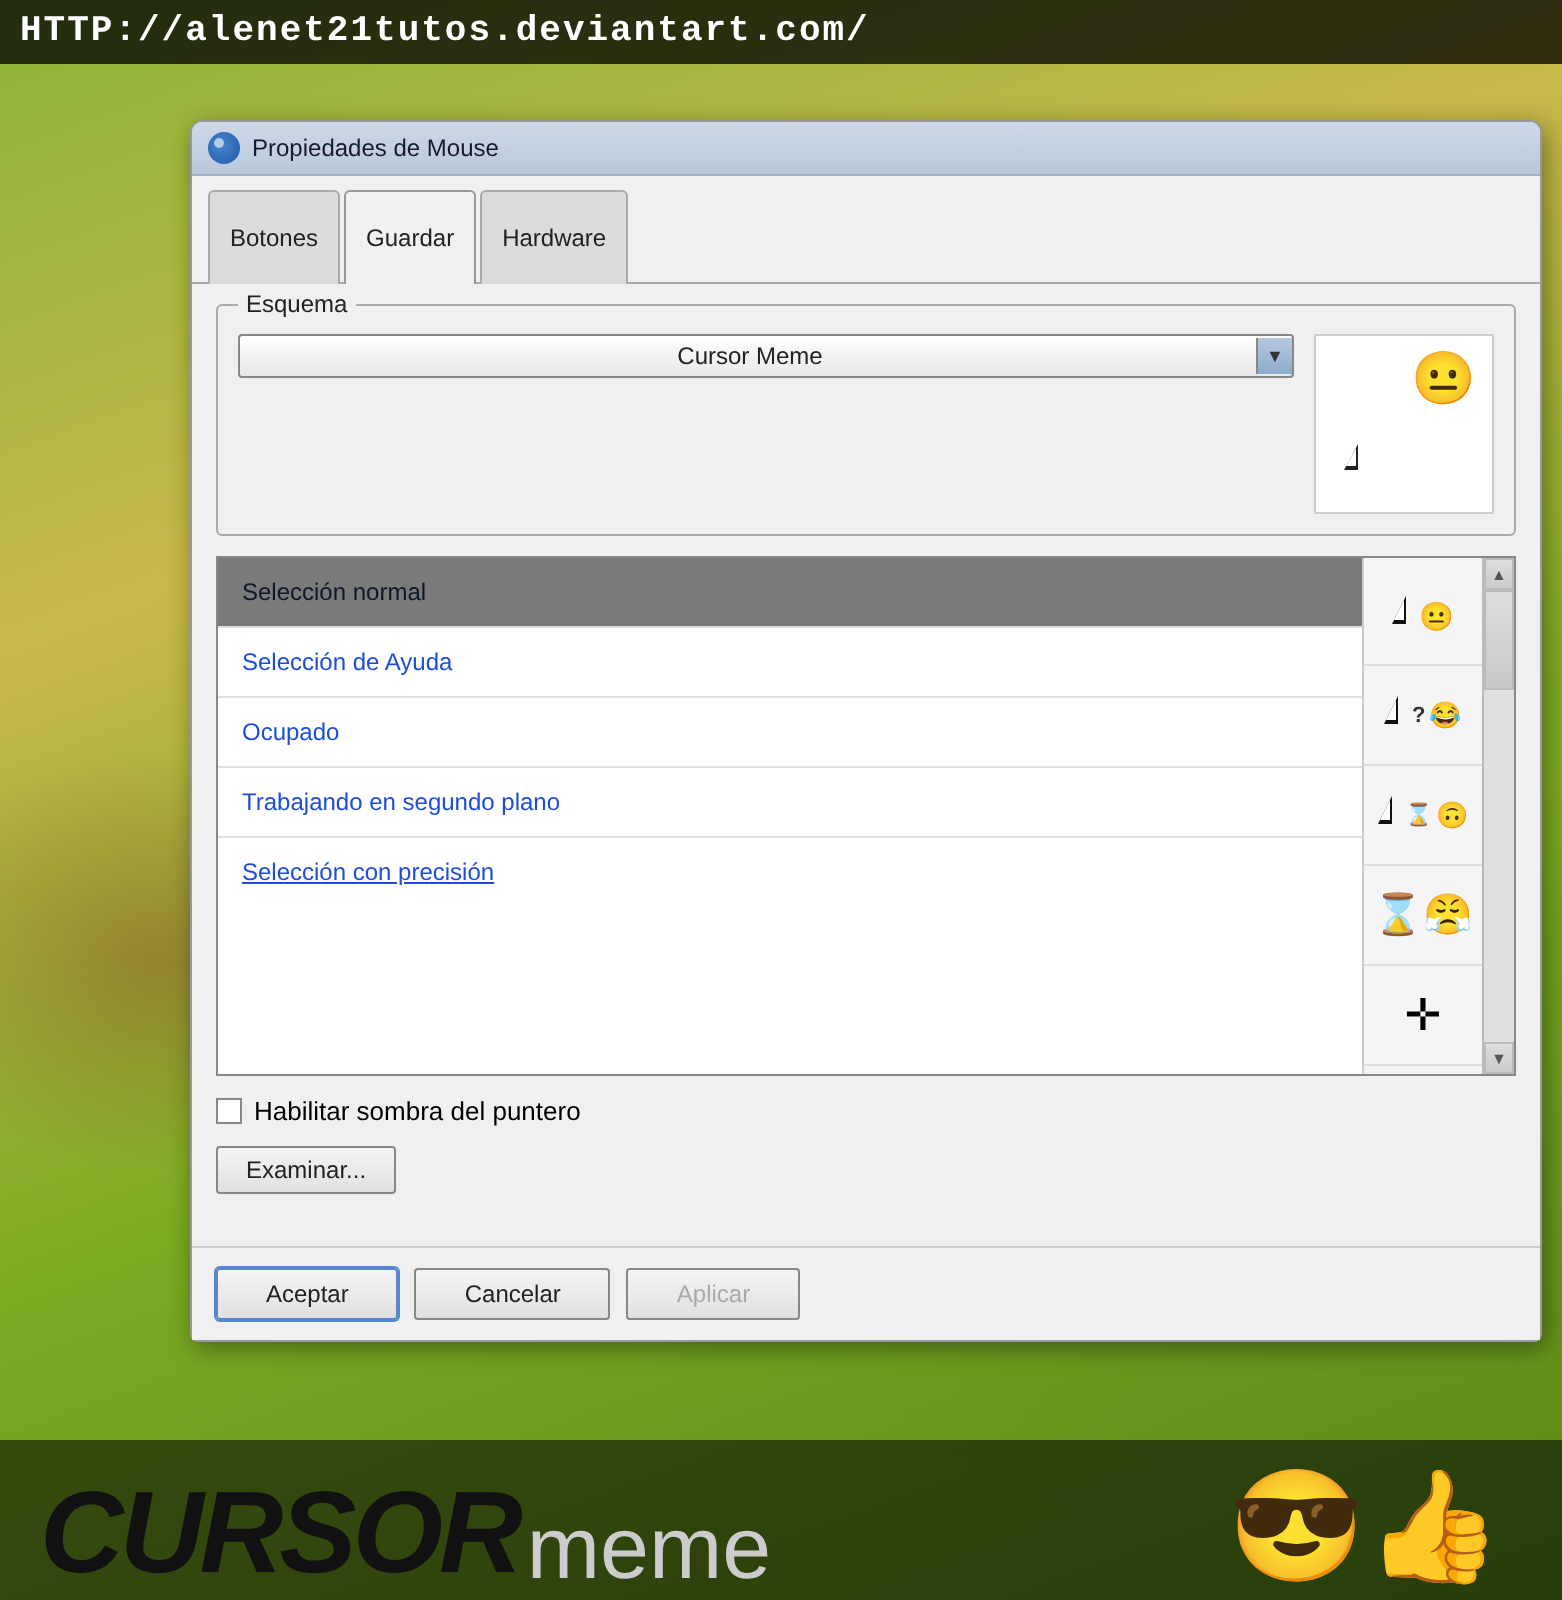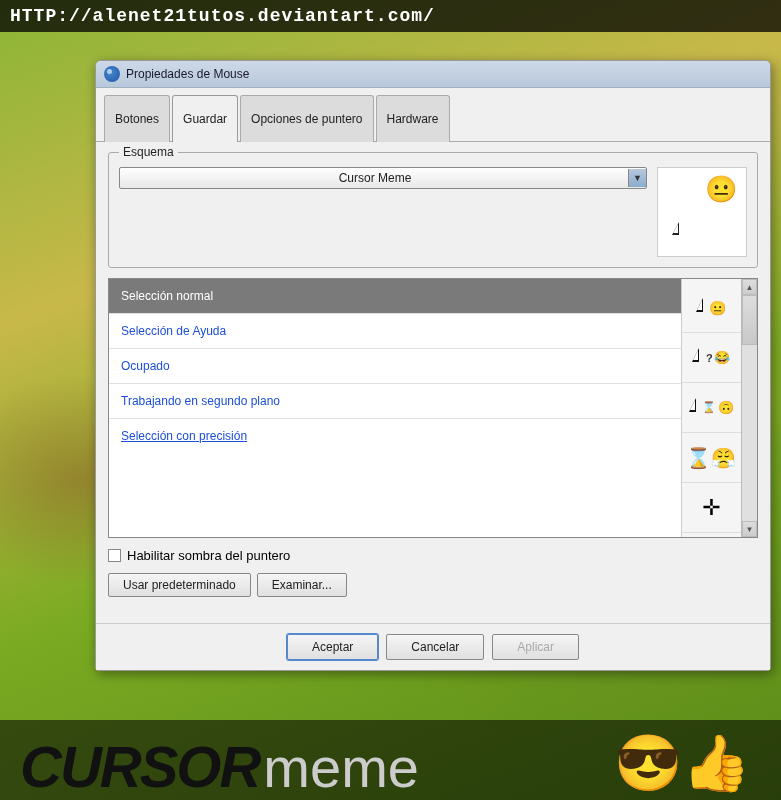--- a/index.html
+++ b/index.html
@@ -232,21 +232,21 @@
       padding: 10px 12px;
       font-size: 12px;
       color: #1d4ed8;
       border-bottom: 1px solid #e0e0e0;
       cursor: pointer;
       background: #fff;
     }
     .list-item:last-child { border-bottom: none; text-decoration: underline; }
     .list-item.selected {
       background: #7a7a7a;
-      color: #ffffff;
+      color: #0f172a;
     }
 
     
     .cursor-icons-col {
       width: 60px;
       background: #f5f5f5;
       border-left: 1px solid #ccc;
       display: flex;
       flex-direction: column;
       align-items: center;
@@ -317,21 +317,21 @@
     
     .bottom-actions {
       display: flex;
       gap: 6px;
       margin-bottom: 14px;
     }
 
     
     .dialog-footer {
       display: flex;
-      justify-content: center;
+      justify-content: flex-start;
       gap: 8px;
       padding: 10px 12px;
       background: #f0f0f0;
       border-top: 1px solid #ccc;
     }
     .footer-btn {
       padding: 5px 24px;
       border: 1px solid #888;
       border-radius: 2px;
       background: linear-gradient(to bottom, #f5f5f5, #e0e0e0);
@@ -364,21 +364,21 @@
     .cursor-text-big {
       font-size: 58px;
       font-weight: 900;
       color: #111;
       font-style: italic;
       letter-spacing: -2px;
       text-shadow: none;
       font-family: Impact, Arial Black, sans-serif;
     }
     .meme-text-big {
-      font-size: 56px;
+      font-size: 44px;
       font-weight: 400;
       color: #ccc;
       font-family: 'Segoe UI', Arial, sans-serif;
       margin-left: 4px;
     }
     .arr-outer {
       width: 0; height: 0;
       border-left: 7px solid transparent;
       border-right: 0;
       border-bottom: 13px solid #222;
@@ -408,23 +408,20 @@
     <div class="title-icon"></div>
     <span class="title-text">Propiedades de Mouse</span>
   </div>
 
   <div class="tabs-row">
     <div class="tab">
       <span>Botones</span>
     </div>
     <div class="tab active">
       <span>Guardar</span>
-    </div>
-    <div class="tab">
-      <span>Opciones de puntero</span>
     </div>
     <div class="tab">
       <span>Hardware</span>
     </div>
   </div>
 
   <div class="dialog-content">
 
     <div class="group-box">
       <span class="group-box-label">Esquema</span>
@@ -515,21 +512,20 @@
         <div class="scroll-btn">▼</div>
       </div>
     </div>
 
     <div class="shadow-row">
       <div class="checkbox"></div>
       <span>Habilitar sombra del puntero</span>
     </div>
 
     <div class="bottom-actions">
-      <button class="btn">Usar predeterminado</button>
       <button class="btn">Examinar...</button>
     </div>
 
   </div>
 
   <div class="dialog-footer">
     <button class="footer-btn default">Aceptar</button>
     <button class="footer-btn">Cancelar</button>
     <button class="footer-btn disabled">Aplicar</button>
   </div>

